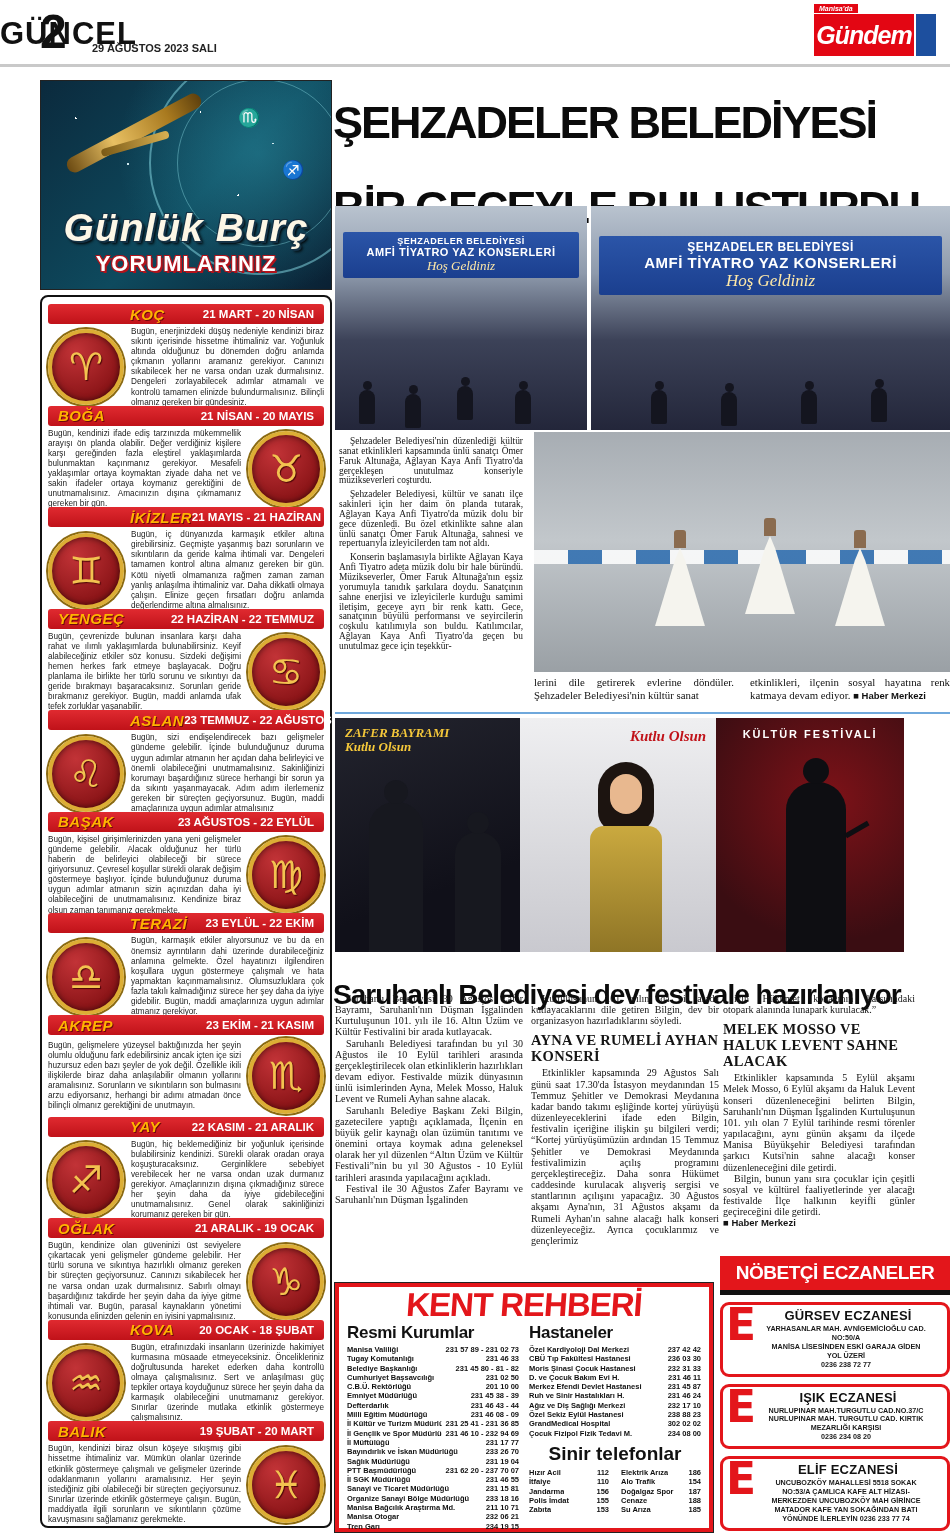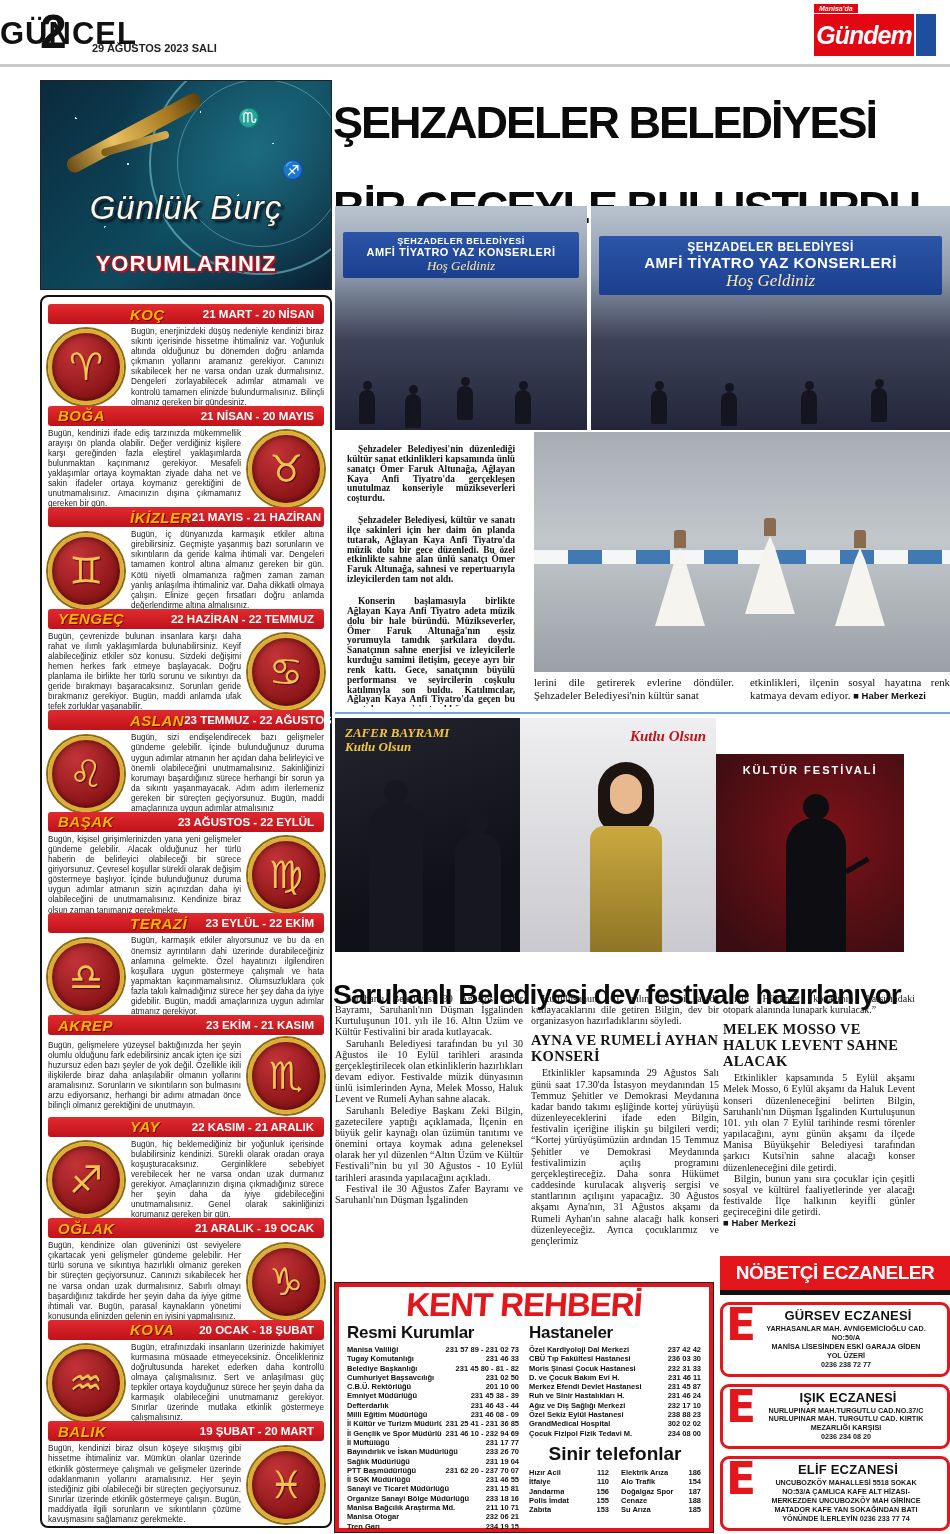--- a/index.html
+++ b/index.html
@@ -34,22 +34,22 @@
        radial-gradient(circle at 75% 35%,rgba(46,150,170,.45),transparent 55%),
        linear-gradient(135deg,#0b2a3d,#0e4a5e 55%,#0a2033);}
   .zodiac-ring{position:absolute;right:-42px;top:-30px;width:220px;height:220px;border:2px solid rgba(130,210,220,.55);
        border-radius:50%;}
   .zodiac-ring::after{content:"";position:absolute;inset:26px;border:1px solid rgba(130,210,220,.45);border-radius:50%;}
   .ring-glyph{position:absolute;color:#bfe6ea;font-size:18px;}
   .telescope{position:absolute;left:18px;top:44px;width:150px;height:16px;border-radius:8px;
        transform:rotate(-28deg);background:linear-gradient(90deg,#6b4a12,#e8c063 35%,#a97a1f 75%,#5e400d);}
   .telescope::after{content:"";position:absolute;left:36px;top:14px;width:70px;height:8px;border-radius:4px;
        transform:rotate(12deg);background:linear-gradient(90deg,#7a5a16,#d9b052);}
-  .horo-title1{position:absolute;left:0;right:0;bottom:62px;text-align:center;font-size:33px;
-       font-weight:400;font-style:italic;color:#fdf7e6;letter-spacing:1px;
+  .horo-title1{position:absolute;left:0;right:0;bottom:39px;text-align:center;font-size:39px;
+       font-weight:700;font-style:italic;color:#fdf7e6;letter-spacing:1px;
        text-shadow:2px 2px 0 #143246,-1px -1px 0 #143246,1px -1px 0 #143246,-1px 1px 0 #143246,3px 3px 3px #000;}
   .horo-title2{position:absolute;left:0;right:0;bottom:12px;text-align:center;font-size:22px;font-weight:900;
        color:#fff;letter-spacing:1px;
        text-shadow:2px 2px 0 #b3131b,-1px -1px 0 #b3131b,1px -1px 0 #b3131b,-1px 1px 0 #b3131b;}
   .horo-body{box-sizing:border-box;margin-top:5px;height:1233px;border:2px solid #111;border-radius:8px;
        padding:5px 6px;display:flex;flex-direction:column;justify-content:space-between;background:#fff;}
   .sign{flex:1;display:flex;flex-direction:column;min-height:0;padding:2px 0;}
   .sign-banner{background:linear-gradient(#e02a30,#c01219);border-radius:3px;height:20px;min-height:20px;
        display:flex;align-items:center;justify-content:space-between;padding:0 10px;}
   .sign-name{color:#ffb400;font-weight:900;font-style:italic;font-size:15px;letter-spacing:.5px;
@@ -79,21 +79,21 @@
   .photo2 .pbanner-l1{font-size:12px;}
   .pbanner-l2{font-size:11px;font-weight:900;letter-spacing:.5px;}
   .photo2 .pbanner-l2{font-size:15px;}
   .pbanner-script{font-family:"Liberation Serif",serif;font-style:italic;font-size:13px;color:#ffe9a8;}
   .photo2 .pbanner-script{font-size:17px;}
   .fig{position:absolute;bottom:6px;width:16px;height:34px;border-radius:8px 8px 2px 2px;background:#14151f;}
   .fig::before{content:"";position:absolute;top:-9px;left:4px;width:9px;height:9px;border-radius:50%;background:#14151f;}
 
   .art1-col{position:absolute;left:335px;top:433px;width:192px;height:274px;overflow:hidden;
        font-family:"Liberation Serif",serif;font-size:9.4px;line-height:9.85px;text-align:justify;color:#141414;}
-  .art1-col p{margin:12px;text-indent:11px;font-weight:bold;}
+  .art1-col p{margin:4px;text-indent:11px;}
 
   .dervish-photo{position:absolute;left:534px;top:432px;width:416px;height:240px;overflow:hidden;
        background:linear-gradient(#a7adb3 0%,#c2c7cb 45%,#9aa0a5 100%);}
   .barrier{position:absolute;left:0;right:0;top:118px;height:14px;background:
        repeating-linear-gradient(90deg,#fff 0 34px,#2b6cb0 34px 68px);opacity:.85;}
   .dervish{position:absolute;bottom:46px;width:52px;height:94px;}
   .dervish .skirt{position:absolute;bottom:0;left:0;width:52px;height:78px;background:#f5f4ee;
        clip-path:polygon(50% 0,60% 16%,98% 100%,2% 100%,40% 16%);}
   .dervish .cap{position:absolute;top:-2px;left:20px;width:12px;height:18px;background:#8a6b4f;border-radius:3px 3px 0 0;}
 
@@ -101,21 +101,21 @@
        font-family:"Liberation Serif",serif;font-size:10.8px;line-height:13px;text-align:justify;}
   .caption-row > div{flex:1;}
   .byline{font-family:"Liberation Sans",sans-serif;font-weight:900;font-size:9.5px;}
   .blue-rule{position:absolute;left:335px;top:712px;width:615px;height:2px;background:#6fa8dc;}
 
   
   .band{position:absolute;left:335px;top:718px;width:569px;height:234px;display:flex;overflow:hidden;}
   .band-seg{position:relative;height:100%;overflow:hidden;}
   .seg1{width:200px;background:linear-gradient(160deg,#23242e,#101019 70%);}
   .seg2{width:212px;background:linear-gradient(#efeff1,#d8d8dc 60%,#c9c9cf);}
-  .seg3{width:203px;background:radial-gradient(circle at 60% 35%,#7e1218,#3a0d12 75%);margin-top:36px;}
+  .seg3{width:203px;background:radial-gradient(circle at 60% 35%,#7e1218,#3a0d12 75%);}
   .script-label{font-family:"Liberation Serif",serif;font-style:italic;font-weight:bold;}
   .seg1 .script-label{position:absolute;left:10px;top:8px;color:#f5c83a;font-size:13px;line-height:14px;white-space:pre-line;}
   .seg2 .script-label{position:absolute;right:10px;top:10px;color:#c01219;font-size:15px;}
   .seg3 .fest-label{position:absolute;left:0;right:0;top:10px;text-align:center;color:#fff;
        font-weight:900;font-size:11px;letter-spacing:2px;}
   .musician{position:absolute;bottom:0;background:#17181f;}
   .m1{left:34px;width:54px;height:150px;border-radius:26px 26px 0 0;}
   .m1::before{content:"";position:absolute;top:-22px;left:15px;width:24px;height:24px;border-radius:50%;background:#17181f;}
   .m2{left:120px;width:46px;height:120px;border-radius:22px 22px 0 0;}
   .m2::before{content:"";position:absolute;top:-20px;left:12px;width:22px;height:22px;border-radius:50%;background:#17181f;}

